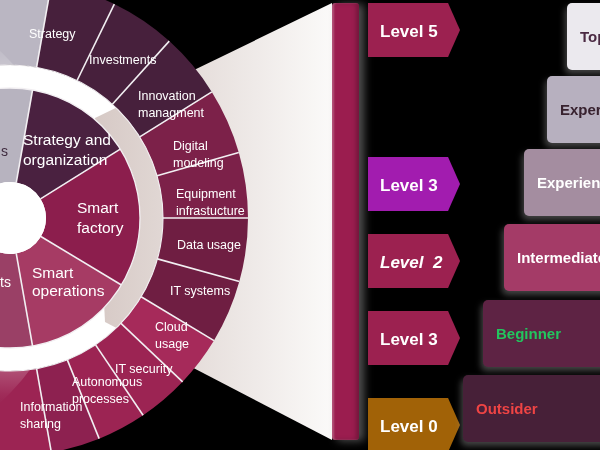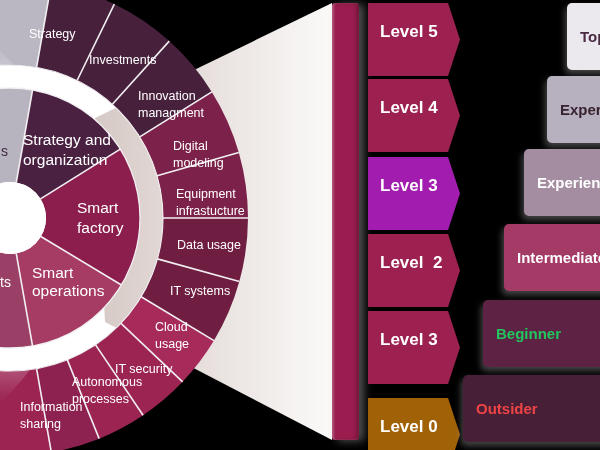--- a/index.html
+++ b/index.html
@@ -7,21 +7,21 @@
          font-family:"Liberation Sans",sans-serif;}
   #sunburst{position:absolute;left:0;top:0;}
   .lbl-outer{font-family:"Liberation Sans",sans-serif;font-size:12.5px;fill:#ffffff;}
   .lbl-mid{font-family:"Liberation Sans",sans-serif;font-size:15.5px;fill:#ffffff;}
   .lbl-frag-dark{font-family:"Liberation Sans",sans-serif;font-size:14px;fill:#3f2b3f;}
   .lbl-frag-light{font-family:"Liberation Sans",sans-serif;font-size:14px;fill:#ffffff;}
   #level-bar{position:absolute;left:332px;top:3px;width:27px;height:437px;
     border-radius:3px;
     box-shadow:inset 2px 0 2px rgba(255,255,255,.25), inset -3px 0 4px rgba(0,0,0,.25);
     filter:drop-shadow(5px 1px 4px rgba(160,160,160,.5));}
-  .arrow{position:absolute;left:368px;width:92px;height:73px;
+  .arrow{position:absolute;left:368px;width:92px;height:54px;
     clip-path:polygon(0 0,87% 0,100% 50%,87% 100%,0 100%);
     filter:drop-shadow(4px 5px 3px rgba(170,170,170,.45));}
   .arrow .alabel{position:absolute;left:12px;top:0;height:58px;line-height:58px;
     color:#fff;font-weight:bold;font-size:17px;white-space:pre;}
   .step{position:absolute;width:150px;height:67px;border-radius:5px;
     filter:drop-shadow(-2px 4px 3px rgba(170,170,170,.4));}
   .step .slabel{position:absolute;left:13px;top:0;height:67px;line-height:67px;
     font-weight:bold;font-size:15px;white-space:pre;}
 </style>
 </head>
@@ -138,27 +138,24 @@
         <tspan x="20" dy="17">sharing</tspan>
       </text>
     </g>
   </svg>
 
   <div id="level-bar" style="background-color: rgb(155, 29, 79);"></div>
 
   <div class="arrow" style="top: 3px; background-color: rgb(156, 33, 80);">
     <span class="alabel">Level 5</span>
     </div>
-  <div class="arrow" style="top: 79px; background-color: rgb(156, 33, 80);">
-    <span class="alabel">Level 4</span>
-    </div>
   <div class="arrow" style="top: 157px; background-color: #a21caf;">
     <span class="alabel">Level 3</span>
     </div>
-  <div class="arrow" style="top: 234px; background-color: rgb(156, 33, 80);">
+  <div class="arrow" style="top: 234px; background-color: rgb(156, 33, 80); font-style: italic;">
     <span class="alabel">Level  2</span>
     </div>
   <div class="arrow" style="top: 311px; background-color: rgb(156, 33, 80);">
     <span class="alabel">Level 3</span>
     </div>
   <div class="arrow" style="top: 388px; background-color: #a16207; margin-top: 10px;">
     <span class="alabel">Level 0</span>
     </div>
 
   <div class="step" style="left: 567px; top: 3px; background-color: rgb(235, 233, 238);">

